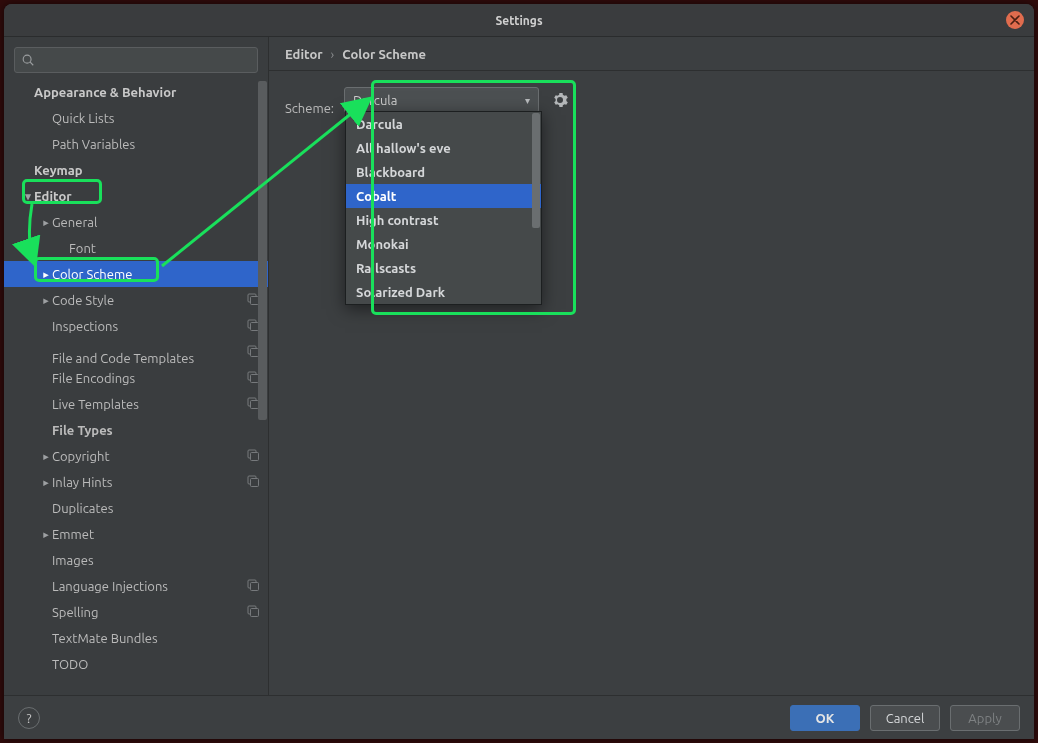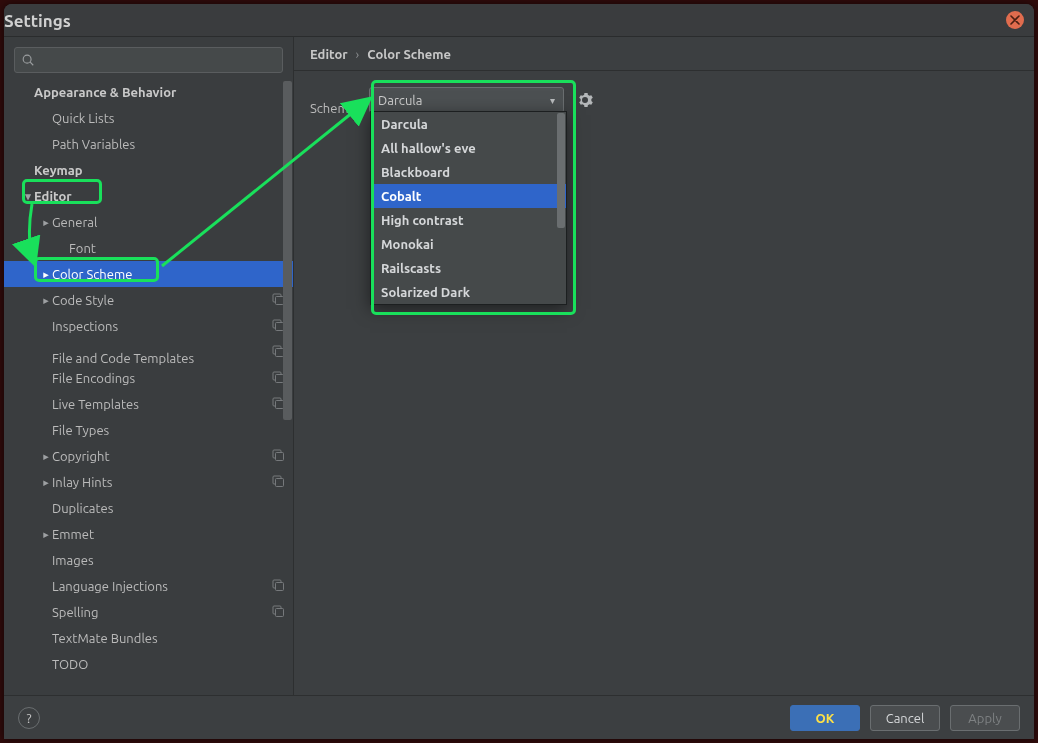--- a/index.html
+++ b/index.html
@@ -26,37 +26,37 @@
   html,body{margin:0;padding:0;width:1038px;height:743px;background:#300b0b;overflow:hidden;}
   .window{
     position:absolute;left:4px;top:4px;right:4px;bottom:4px;
     background:var(--panel);
     border-radius:8px 8px 0 0;
     display:flex;flex-direction:column;
     box-shadow:0 0 8px rgba(0,0,0,.6);
   }
   .titlebar{
     height:32px;background:#3a3c3e;
-    display:flex;align-items:center;justify-content:flex-start;
+    display:flex;align-items:center;justify-content:center;
     border-radius:8px 8px 0 0;position:relative;
-    color:#d0d0d0;font-size:17px;font-weight:600;
+    color:#d0d0d0;font-size:12px;font-weight:600;
   }
   .close-btn{
     position:absolute;right:10px;top:7px;width:18px;height:18px;border-radius:9px;
     background:var(--close-red);display:flex;align-items:center;justify-content:center;
     cursor:pointer;
   }
   .close-btn svg{width:10px;height:10px;}
   .body{
     flex:1;display:flex;overflow:hidden;
     border-top:1px solid #2a2c2d;
   }
   
   .sidebar{
-    width:290px;background:var(--sidebar);display:flex;flex-direction:column;
+    width:265px;background:var(--sidebar);display:flex;flex-direction:column;
     border-right:1px solid #2d2f30;
   }
   .search{
     margin:10px 10px 6px 10px;height:26px;background:#45494a;border:1px solid #5a5d5f;
     border-radius:3px;display:flex;align-items:center;padding:0 6px;
   }
   .search svg{width:14px;height:14px;opacity:.7;}
   .tree-wrap{flex:1;position:relative;overflow:hidden;}
   .tree{position:absolute;inset:0;overflow-y:auto;}
   .tree::-webkit-scrollbar{width:10px;}
@@ -121,21 +121,21 @@
   .footer .spacer{flex:1;}
   .help{
     width:22px;height:22px;border:1px solid #6a6e70;border-radius:11px;
     display:flex;align-items:center;justify-content:center;color:#c7c7c7;font-size:13px;cursor:pointer;
   }
   .btn{
     min-width:70px;height:26px;padding:0 14px;border:1px solid #6a6e70;border-radius:3px;
     background:#4a4d4f;color:#d6d8da;font-size:13px;display:flex;align-items:center;justify-content:center;
     cursor:pointer;
   }
-  .btn.primary{background:#3b6fb6;border-color:#3b6fb6;color:#fde047;font-weight:600;}
+  .btn.primary{background:#3b6fb6;border-color:#3b6fb6;color:#e5e5e5;font-weight:600;}
   .btn.disabled{color:#7d8082;cursor:default;}
   
   .anno{position:absolute;inset:0;pointer-events:none;z-index:20;}
   .hl{position:absolute;border:3px solid var(--highlight-green);border-radius:5px;}
 </style>
 </head>
 <body>
 
 <div class="window">
 
@@ -224,21 +224,21 @@
               </svg>
             </div>
             <div class="node" style="padding-left: 36px;">
               <span class="arrow blank">▸</span>
               <span class="lbl">Live Templates</span>
               <svg class="copy-badge" viewBox="0 0 14 14">
                 <rect x="2" y="2" width="8" height="8" rx="1" fill="none" stroke="#a8abae" stroke-width="1"></rect>
                 <rect x="4.5" y="4.5" width="8" height="8" rx="1" fill="#3a3d3f" stroke="#a8abae" stroke-width="1"></rect>
               </svg>
             </div>
-            <div class="node" style="padding-left: 36px;">
+            <div class="node" style="padding-left: 36px; font-weight: bold;">
               <span class="arrow blank">▸</span>
               <span class="lbl">File Types</span>
             </div>
             <div class="node" style="padding-left: 36px;">
               <span class="arrow">▸</span>
               <span class="lbl">Copyright</span>
               <svg class="copy-badge" viewBox="0 0 14 14">
                 <rect x="2" y="2" width="8" height="8" rx="1" fill="none" stroke="#a8abae" stroke-width="1"></rect>
                 <rect x="4.5" y="4.5" width="8" height="8" rx="1" fill="#3a3d3f" stroke="#a8abae" stroke-width="1"></rect>
               </svg>

